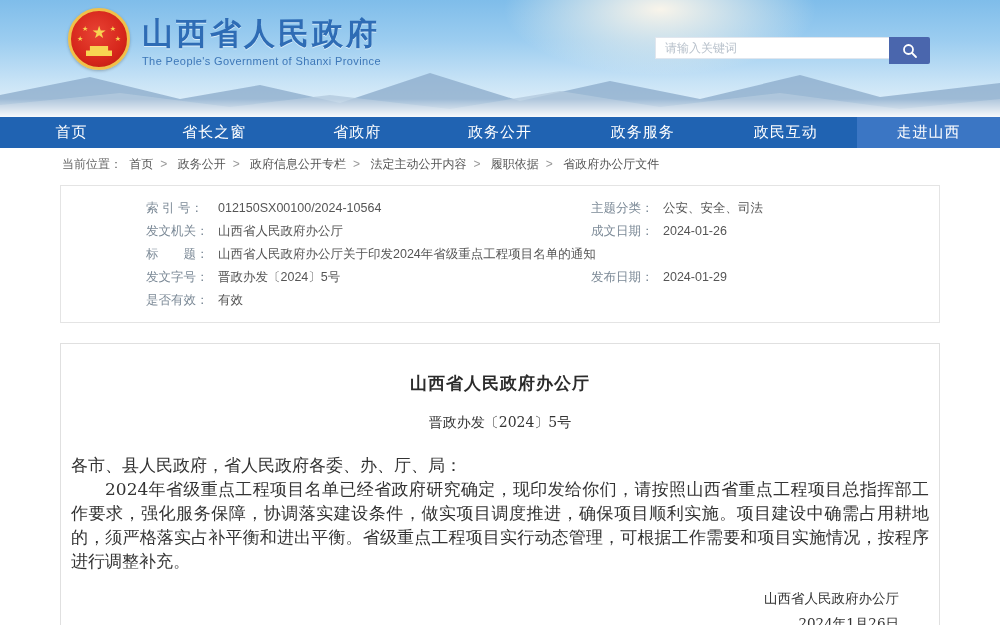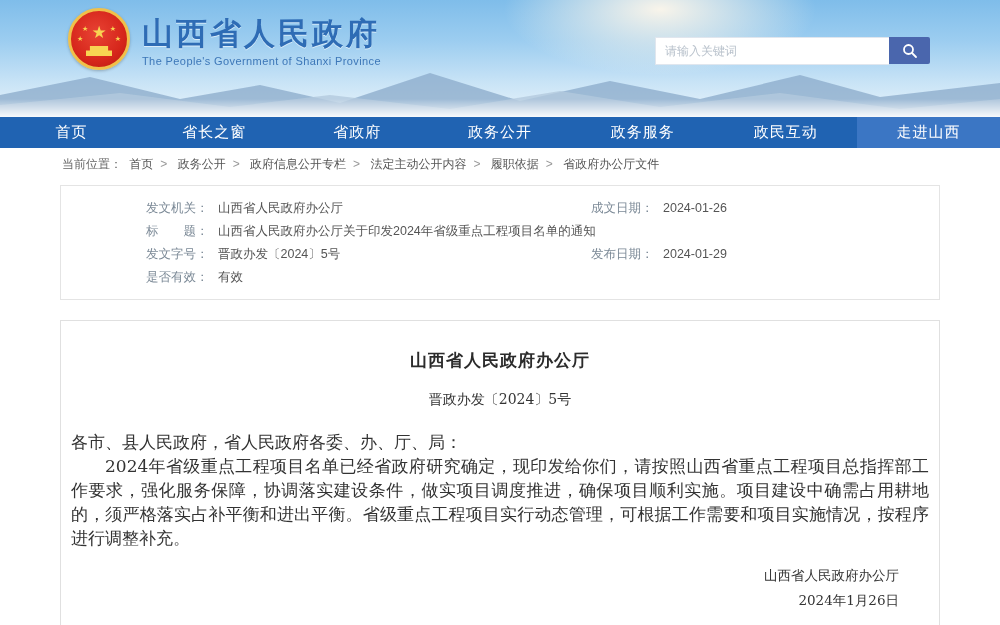--- a/index.html
+++ b/index.html
@@ -23,21 +23,21 @@
     background: #f8d452; clip-path: polygon(0 100%, 0 45%, 15% 45%, 15% 0, 85% 0, 85% 45%, 100% 45%, 100% 100%); }
   .emblem .s1, .emblem .s2, .emblem .s3, .emblem .s4 { position: absolute; color: #f8d452; font-size: 7px; line-height: 1; }
   .emblem .s1 { left: 11px; top: 14px; } .emblem .s2 { right: 11px; top: 14px; }
   .emblem .s3 { left: 6px; top: 24px; } .emblem .s4 { right: 6px; top: 24px; }
   .site-title { margin-left: 12px; padding-top: 9px; }
   .site-title .cn { font-size: 31px; font-weight: bold; color: #2e6cb5; letter-spacing: 3px; line-height: 34px;
     text-shadow: 0 1px 0 rgba(255,255,255,0.6); }
   .site-title .en { font-size: 11px; color: #3d77b8; margin-top: 4px; letter-spacing: 0.4px; }
 
   .search-box { position: absolute; left: 655px; top: 37px; display: flex; }
-  .search-input { width: 234px; height: 28px; border: 1px solid #e0e6ee; border-right: none; background: #ffffff;
+  .search-input { width: 234px; height: 22px; border: 1px solid #e0e6ee; border-right: none; background: #ffffff;
     padding: 0 9px; font-size: 12px; color: #333; outline: none; }
   .search-input::placeholder { color: #b9c2cc; }
   .search-btn { width: 41px; height: 27px; background: #4a66ad; border: none; cursor: pointer;
     display: flex; align-items: center; justify-content: center; border-radius: 0 2px 2px 0; }
 
   
   .nav { width: 1000px; height: 31px; background: #2063b2; display: flex; align-items: stretch; }
   .nav a { flex: 1; display: flex; align-items: center; justify-content: center; color: #ffffff;
     font-size: 15px; text-decoration: none; letter-spacing: 1px; cursor: pointer; }
   .nav a.active { background: #3b76c4; }
@@ -127,20 +127,30 @@
     <a>政务公开</a><span class="sep">&gt;</span>
     <a>政府信息公开专栏</a><span class="sep">&gt;</span>
     <a>法定主动公开内容</a><span class="sep">&gt;</span>
     <a>履职依据</a><span class="sep">&gt;</span>
     <a>省政府办公厅文件</a>
   </div>
 
   <div class="meta-box">
     <div class="meta-row">
       <div class="meta-cell-l">
+        <span class="meta-label">索 引 号：</span>
+        <span class="meta-value">012150SX00100/2024-10564</span>
+      </div>
+      <div class="meta-cell-r">
+        <span class="meta-label">主题分类：</span>
+        <span class="meta-value">公安、安全、司法</span>
+      </div>
+    </div>
+    <div class="meta-row">
+      <div class="meta-cell-l">
         <span class="meta-label">发文机关：</span>
         <span class="meta-value">山西省人民政府办公厅</span>
       </div>
       <div class="meta-cell-r">
         <span class="meta-label">成文日期：</span>
         <span class="meta-value">2024-01-26</span>
       </div>
     </div>
     <div class="meta-row">
       <div class="meta-cell-l" style="flex: 1 1 auto;">

